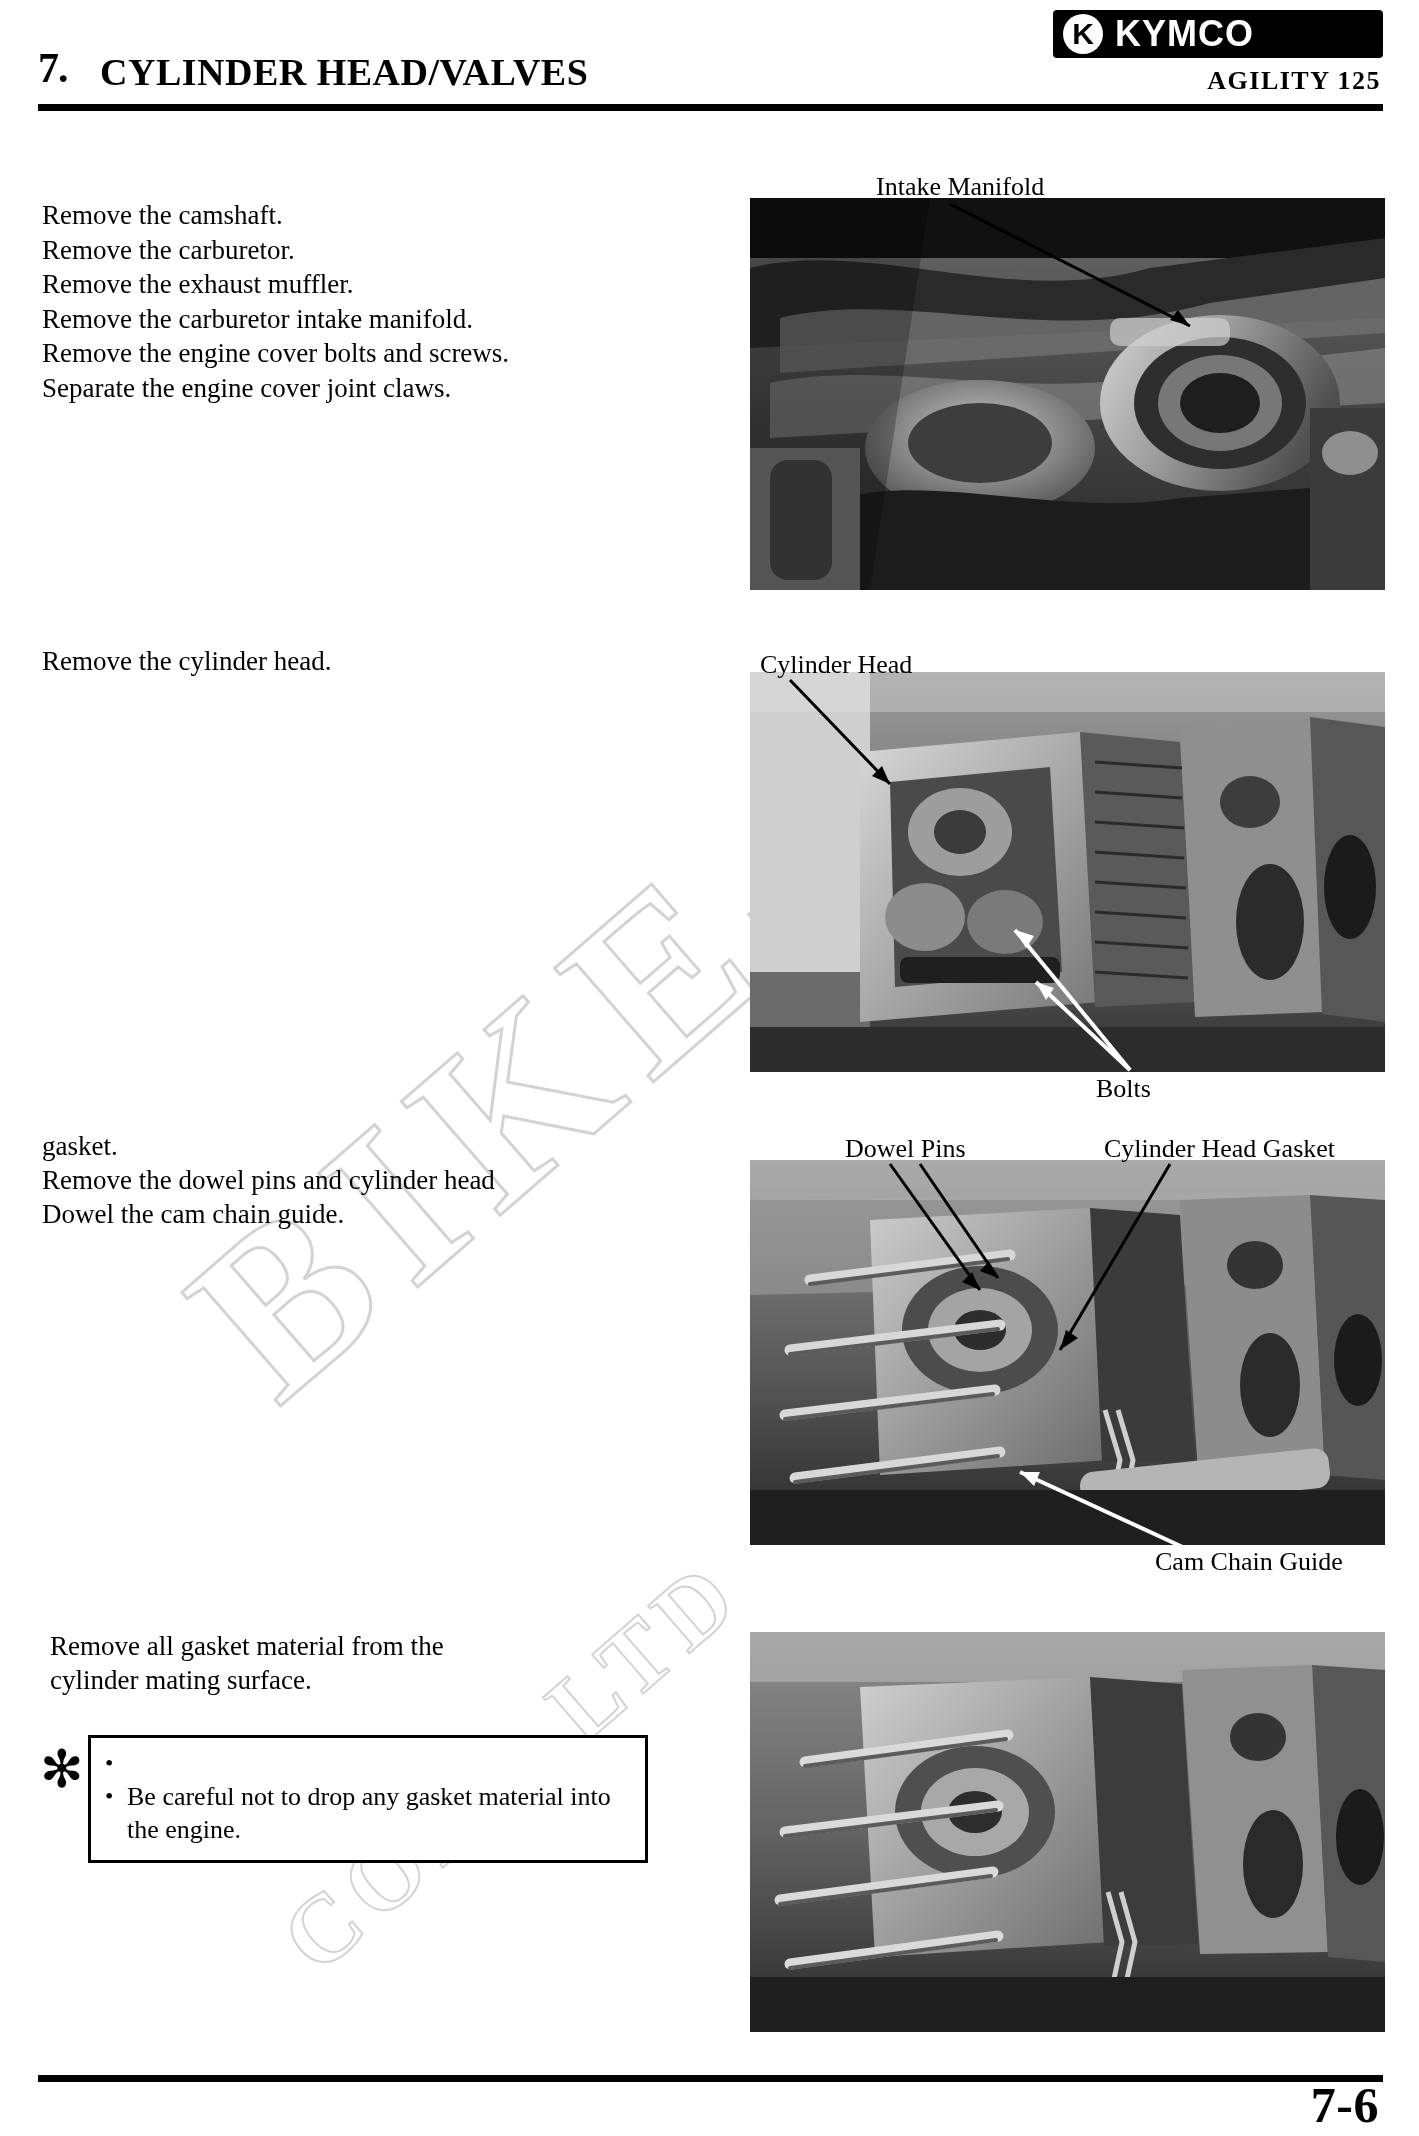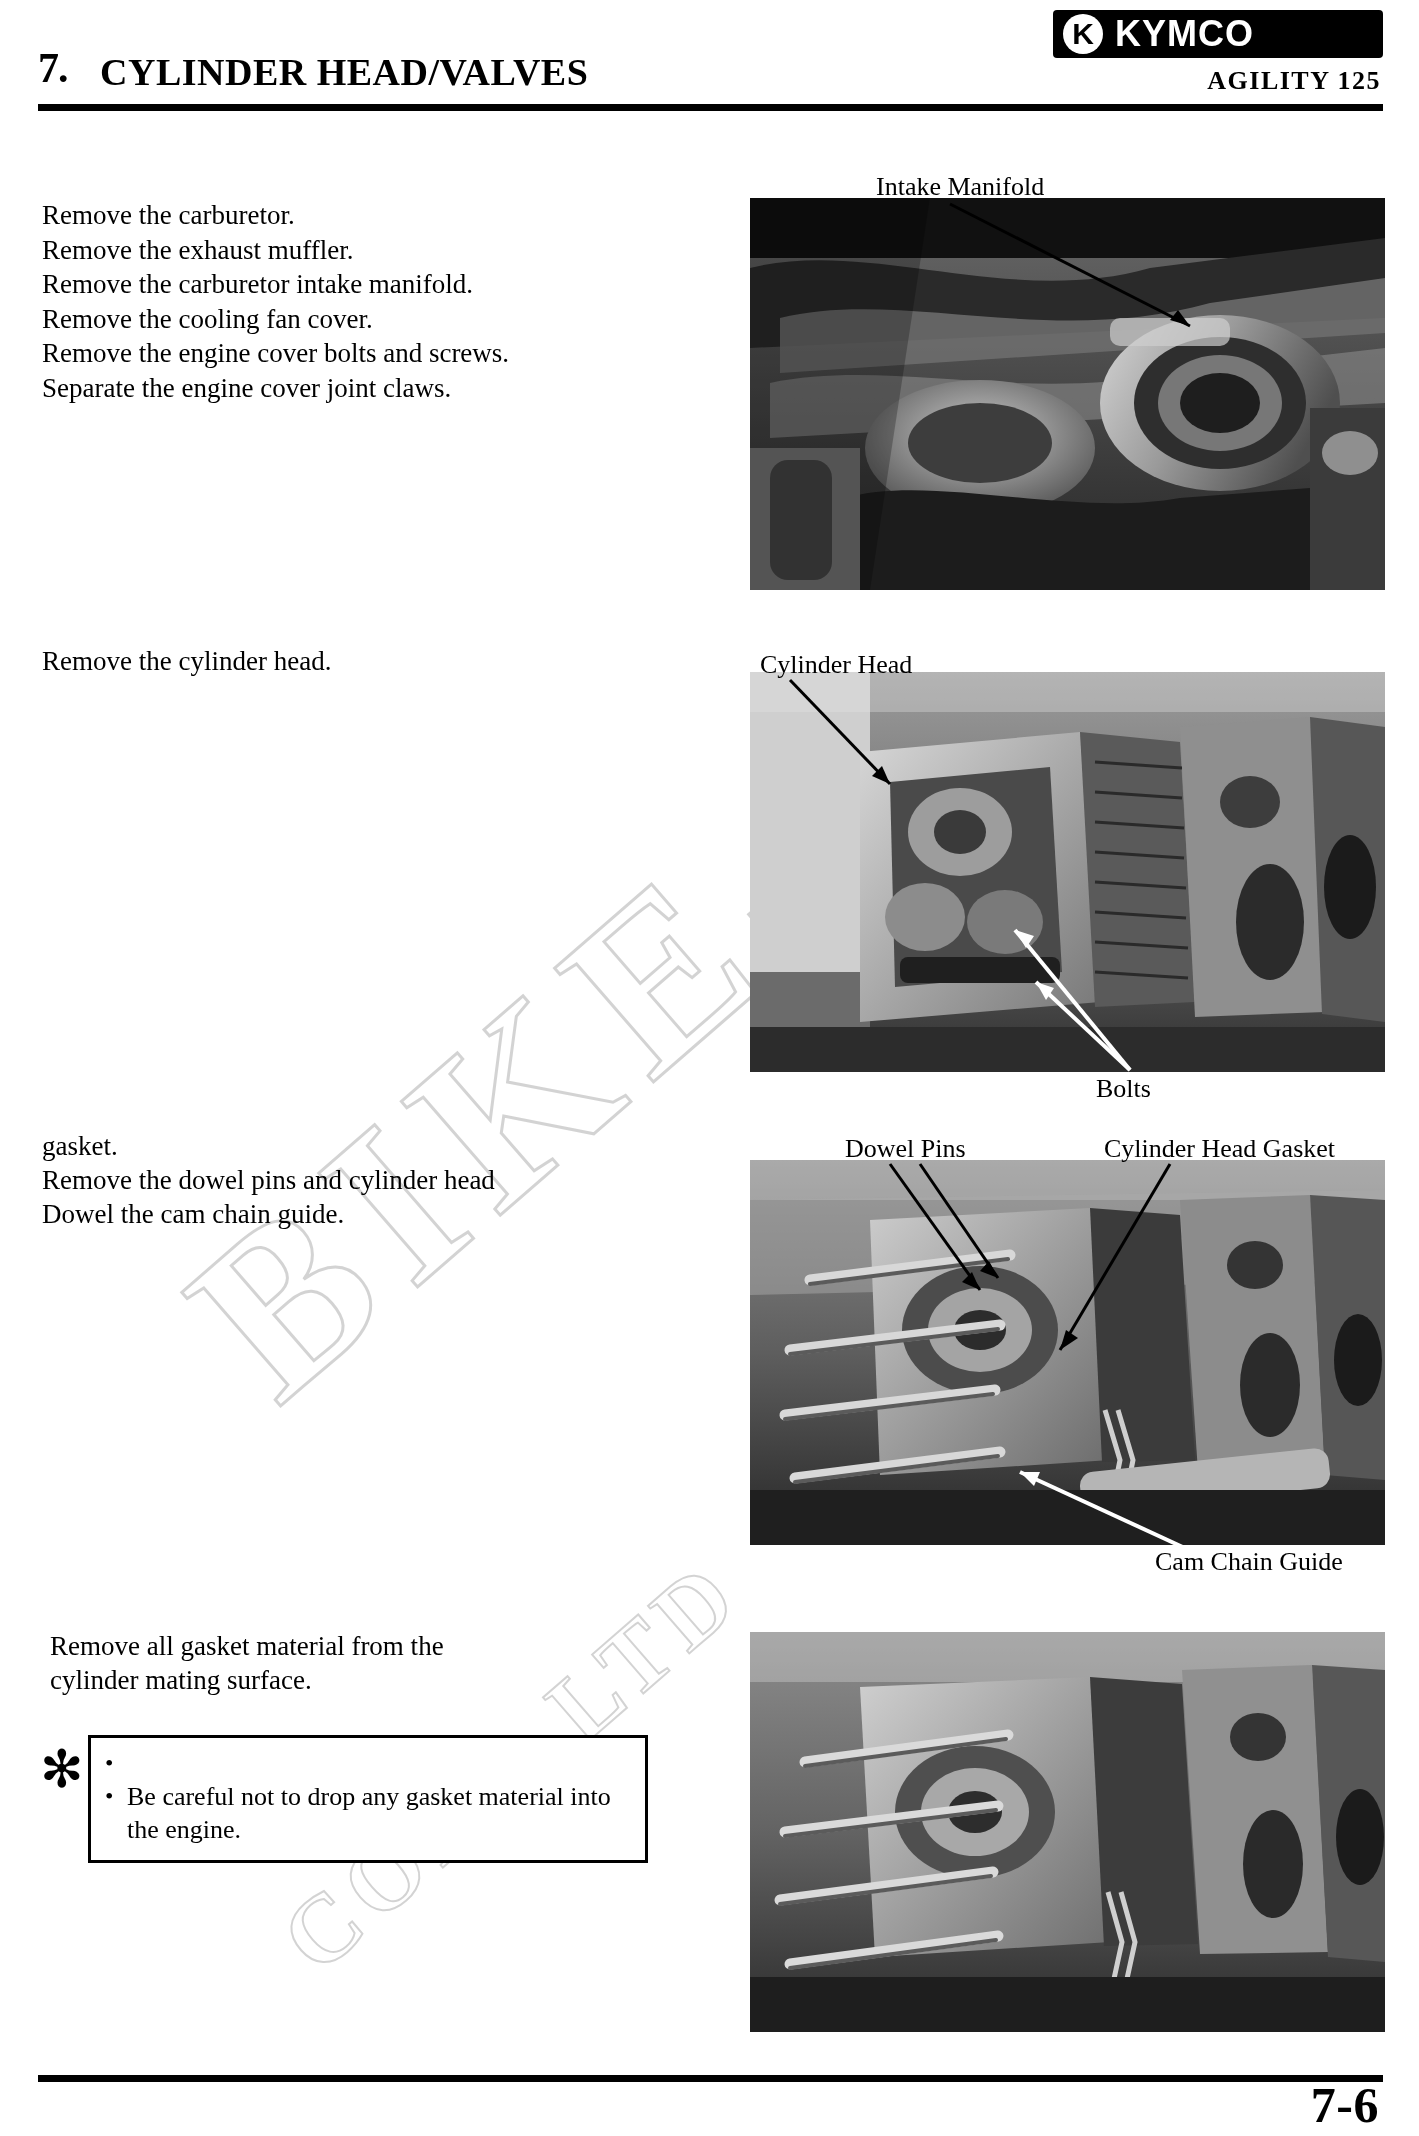--- a/index.html
+++ b/index.html
@@ -238,24 +238,24 @@
     <div class="chapter-title">CYLINDER HEAD/VALVES</div>
   </div>
   <div class="header-rule"></div>
 
   <div class="watermark">
     <div class="wm-text wm-main">BIKE-D</div>
     <div class="wm-text wm-sub">COXA LTD</div>
   </div>
 
   <div class="txt-block" style="left:42px; top:198px; width:620px;">
+    <div class="step-line">Remove the camshaft.</div>
     <div class="step-line">Remove the carburetor.</div>
     <div class="step-line">Remove the exhaust muffler.</div>
     <div class="step-line">Remove the carburetor intake manifold.</div>
-    <div class="step-line">Remove the cooling fan cover.</div>
     <div class="step-line">Remove the engine cover bolts and screws.</div>
     <div class="step-line">Separate the engine cover joint claws.</div>
   </div>
 
   <div class="txt-block" style="left:42px; top:645px; width:600px;">
     <div class="para">Remove the cylinder head.</div>
   </div>
 
   <div class="txt-block" style="left:42px; top:1130px; width:600px;">
     <div class="para">gasket.</div>

